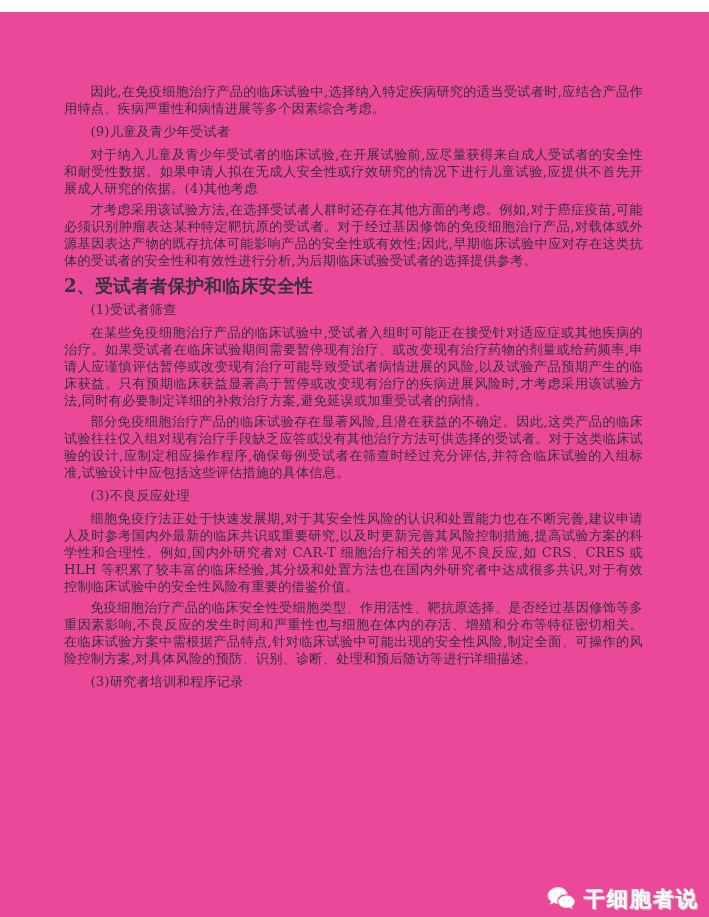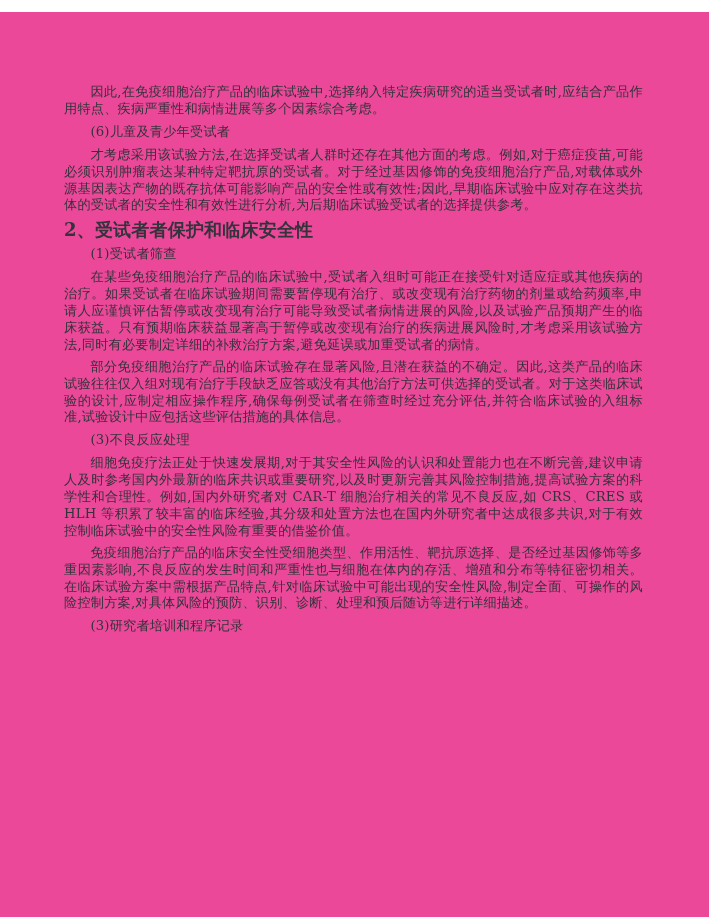--- a/index.html
+++ b/index.html
@@ -69,25 +69,39 @@
     text-shadow: 1px 1px 1px #d6d6d6, -0.5px -0.5px 0 #ececec;
     font-family: "DejaVu Sans", "Liberation Sans", sans-serif;
   }
 </style>
 </head>
 <body>
 
 <div class="doc-page">
   <div class="doc-content">
     <p class="para">因此,在免疫细胞治疗产品的临床试验中,选择纳入特定疾病研究的适当受试者时,应结合产品作用特点、疾病严重性和病情进展等多个因素综合考虑。</p>
-    <p class="subheading">(6)儿童及青少年受试者</p>
+    <p class="subheading">(9)儿童及青少年受试者</p>
+    <p class="para">对于纳入儿童及青少年受试者的临床试验,在开展试验前,应尽量获得来自成人受试者的安全性和耐受性数据。如果申请人拟在无成人安全性或疗效研究的情况下进行儿童试验,应提供不首先开展成人研究的依据。(4)其他考虑</p>
     <p class="para">才考虑采用该试验方法,在选择受试者人群时还存在其他方面的考虑。例如,对于癌症疫苗,可能必须识别肿瘤表达某种特定靶抗原的受试者。对于经过基因修饰的免疫细胞治疗产品,对载体或外源基因表达产物的既存抗体可能影响产品的安全性或有效性;因此,早期临床试验中应对存在这类抗体的受试者的安全性和有效性进行分析,为后期临床试验受试者的选择提供参考。</p>
     <p class="para section-heading">2、受试者者保护和临床安全性</p>
     <p class="subheading">(1)受试者筛查</p>
     <p class="para">在某些免疫细胞治疗产品的临床试验中,受试者入组时可能正在接受针对适应症或其他疾病的治疗。如果受试者在临床试验期间需要暂停现有治疗、或改变现有治疗药物的剂量或给药频率,申请人应谨慎评估暂停或改变现有治疗可能导致受试者病情进展的风险,以及试验产品预期产生的临床获益。只有预期临床获益显著高于暂停或改变现有治疗的疾病进展风险时,才考虑采用该试验方法,同时有必要制定详细的补救治疗方案,避免延误或加重受试者的病情。</p>
     <p class="para">部分免疫细胞治疗产品的临床试验存在显著风险,且潜在获益的不确定。因此,这类产品的临床试验往往仅入组对现有治疗手段缺乏应答或没有其他治疗方法可供选择的受试者。对于这类临床试验的设计,应制定相应操作程序,确保每例受试者在筛查时经过充分评估,并符合临床试验的入组标准,试验设计中应包括这些评估措施的具体信息。</p>
     <p class="subheading">(3)不良反应处理</p>
     <p class="para">细胞免疫疗法正处于快速发展期,对于其安全性风险的认识和处置能力也在不断完善,建议申请人及时参考国内外最新的临床共识或重要研究,以及时更新完善其风险控制措施,提高试验方案的科学性和合理性。例如,国内外研究者对 CAR-T 细胞治疗相关的常见不良反应,如 CRS、CRES 或 HLH 等积累了较丰富的临床经验,其分级和处置方法也在国内外研究者中达成很多共识,对于有效控制临床试验中的安全性风险有重要的借鉴价值。</p>
     <p class="para">免疫细胞治疗产品的临床安全性受细胞类型、作用活性、靶抗原选择、是否经过基因修饰等多重因素影响,不良反应的发生时间和严重性也与细胞在体内的存活、增殖和分布等特征密切相关。在临床试验方案中需根据产品特点,针对临床试验中可能出现的安全性风险,制定全面、可操作的风险控制方案,对具体风险的预防、识别、诊断、处理和预后随访等进行详细描述。</p>
     <p class="subheading">(3)研究者培训和程序记录</p>
   </div>
 
+  <div class="watermark">
+    <svg class="watermark-icon" viewBox="0 0 32 28" xmlns="http://www.w3.org/2000/svg">
+      <g>
+        <path d="M12.5 2.5 C6.5 2.5 2 6.2 2 10.6 C2 13 3.3 15.1 5.4 16.5 L4.4 19.2 L7.6 17.6 C8.8 18 10.1 18.3 11.4 18.3 C11.2 17.7 11.1 17.1 11.1 16.4 C11.1 12.2 15 9 19.6 9 C20.1 9 20.7 9.05 21.2 9.14 C20.5 5.3 16.9 2.5 12.5 2.5 Z" fill="#fdfdfd" stroke="#dcdcdc" stroke-width="1"></path>
+        <circle cx="9" cy="8.6" r="1.1" fill="#e2e2e2"></circle>
+        <circle cx="15" cy="8.6" r="1.1" fill="#e2e2e2"></circle>
+        <path d="M20.5 10.8 C15.9 10.8 12.6 13.6 12.6 16.7 C12.6 19.9 15.9 22.5 20.5 22.5 C21.5 22.5 22.5 22.4 23.4 22.1 L26.2 23.6 L25.4 21.3 C27.2 20.2 28.4 18.6 28.4 16.7 C28.4 13.6 25.1 10.8 20.5 10.8 Z" fill="#fdfdfd" stroke="#dcdcdc" stroke-width="1"></path>
+        <circle cx="17.8" cy="15.6" r="0.95" fill="#e2e2e2"></circle>
+        <circle cx="23.2" cy="15.6" r="0.95" fill="#e2e2e2"></circle>
+      </g>
+    </svg>
+    <span class="watermark-label">干细胞者说</span>
+  </div>
 </div>
 
 </body></html>

